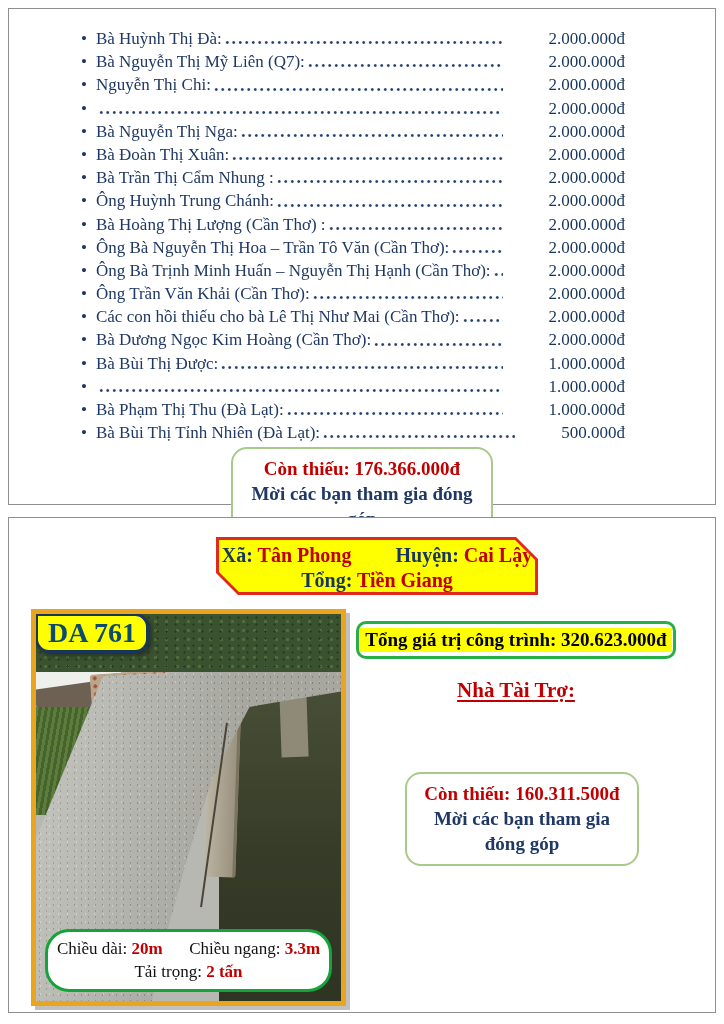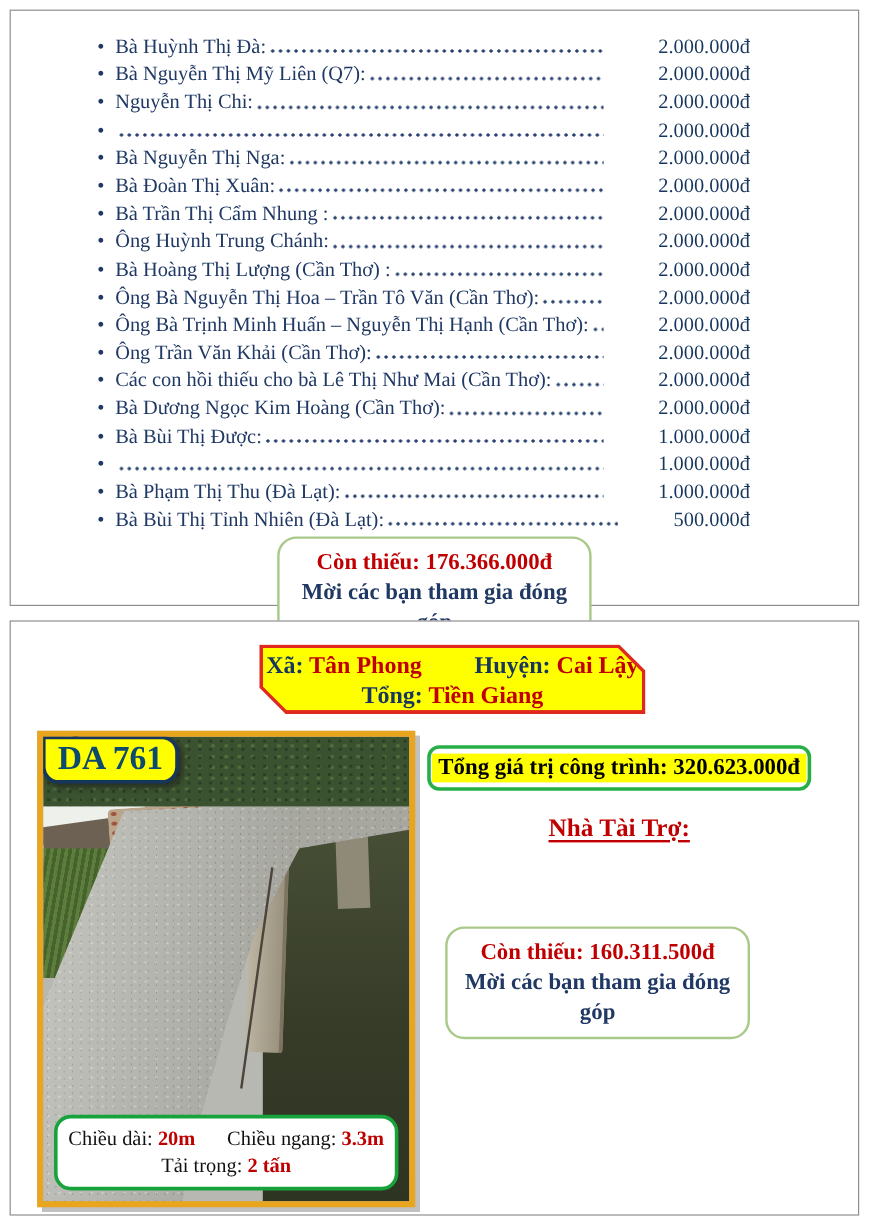--- a/index.html
+++ b/index.html
@@ -20,21 +20,21 @@
           background-size: 6.5px 5px; background-repeat: repeat-x;
           background-position: left bottom 5px; }
   .donor-amount { font-weight: normal; color: #17365d; line-height: 23px; margin-left: 44px; }
 
   
   .shortage-box { border: 2px solid #a9c98a; border-radius: 16px; background: #fff;
                   text-align: center; padding: 7px 8px 8px; }
   .shortage-box .line1 { font-size: 19px; font-weight: bold; color: #c00000; line-height: 25px; }
   .shortage-box .line2 { font-size: 19px; font-weight: bold; color: #1f3864; line-height: 25px; }
   .sb1 { width: 262px; margin: 3px auto 0; }
-  .sb2 { position: absolute; left: 362px; top: 254px; width: 254px; }
+  .sb2 { position: absolute; left: 396px; top: 254px; width: 234px; }
 
   
   .loc-outer { position: absolute; left: 207px; top: 19px; width: 322px; height: 58px;
                background: #e0281e;
                clip-path: polygon(0 0, calc(100% - 22px) 0, 100% 22px, 100% 100%, 22px 100%, 0 calc(100% - 22px)); }
   .loc-inner { position: absolute; inset: 3px; background: #ffff00; text-align: center;
                clip-path: polygon(0 0, calc(100% - 20px) 0, 100% 20px, 100% 100%, 20px 100%, 0 calc(100% - 20px));
                padding-top: 3px; }
   .loc-line { font-size: 20px; font-weight: bold; line-height: 25px; white-space: nowrap; }
   .lbl { color: #17365d; } .val { color: #c00000; }
@@ -79,21 +79,21 @@
   .ph-b1 { left: 70%; top: 60%; width: 60px; height: 2px; background: #4c3f26; border-radius: 0; transform: rotate(25deg); }
   .ph-b2 { left: 78%; top: 50%; width: 50px; height: 2px; background: #4c3f26; border-radius: 0; transform: rotate(-35deg); }
 
   .badge { position: absolute; left: -1px; top: -1px; width: 114px; height: 40px;
            background: #ffff00; border: 3px solid #17365d; border-radius: 3px 14px 14px 14px;
            display: flex; align-items: center; justify-content: center;
            font-size: 28px; font-weight: bold; color: #0c4a6e;
            box-shadow: 3px 3px 4px rgba(30,30,30,.55); z-index: 5; }
 
   .dims-box { position: absolute; left: 9px; right: 9px; bottom: 9px; z-index: 5;
-              background: #fff; border: 3px solid #17a33c; border-radius: 14px;
+              background: #fff; border: 3px solid #17a33c; border-radius: 24px;
               text-align: center; padding: 5px 2px 6px; }
   .dims-line { font-size: 17px; color: #111; line-height: 23px; white-space: nowrap; }
   .dims-line .val { font-weight: bold; }
   .dims-gap { display: inline-block; width: 18px; }
 
   
   .total-box { position: absolute; left: 347px; top: 103px; width: 320px; height: 38px;
                border: 3px solid #27ae47; border-radius: 10px; background: #fff;
                display: flex; align-items: center; justify-content: center; }
   .total-hl { background: #ffff00; padding: 1px 5px; font-size: 19px; font-weight: bold;

